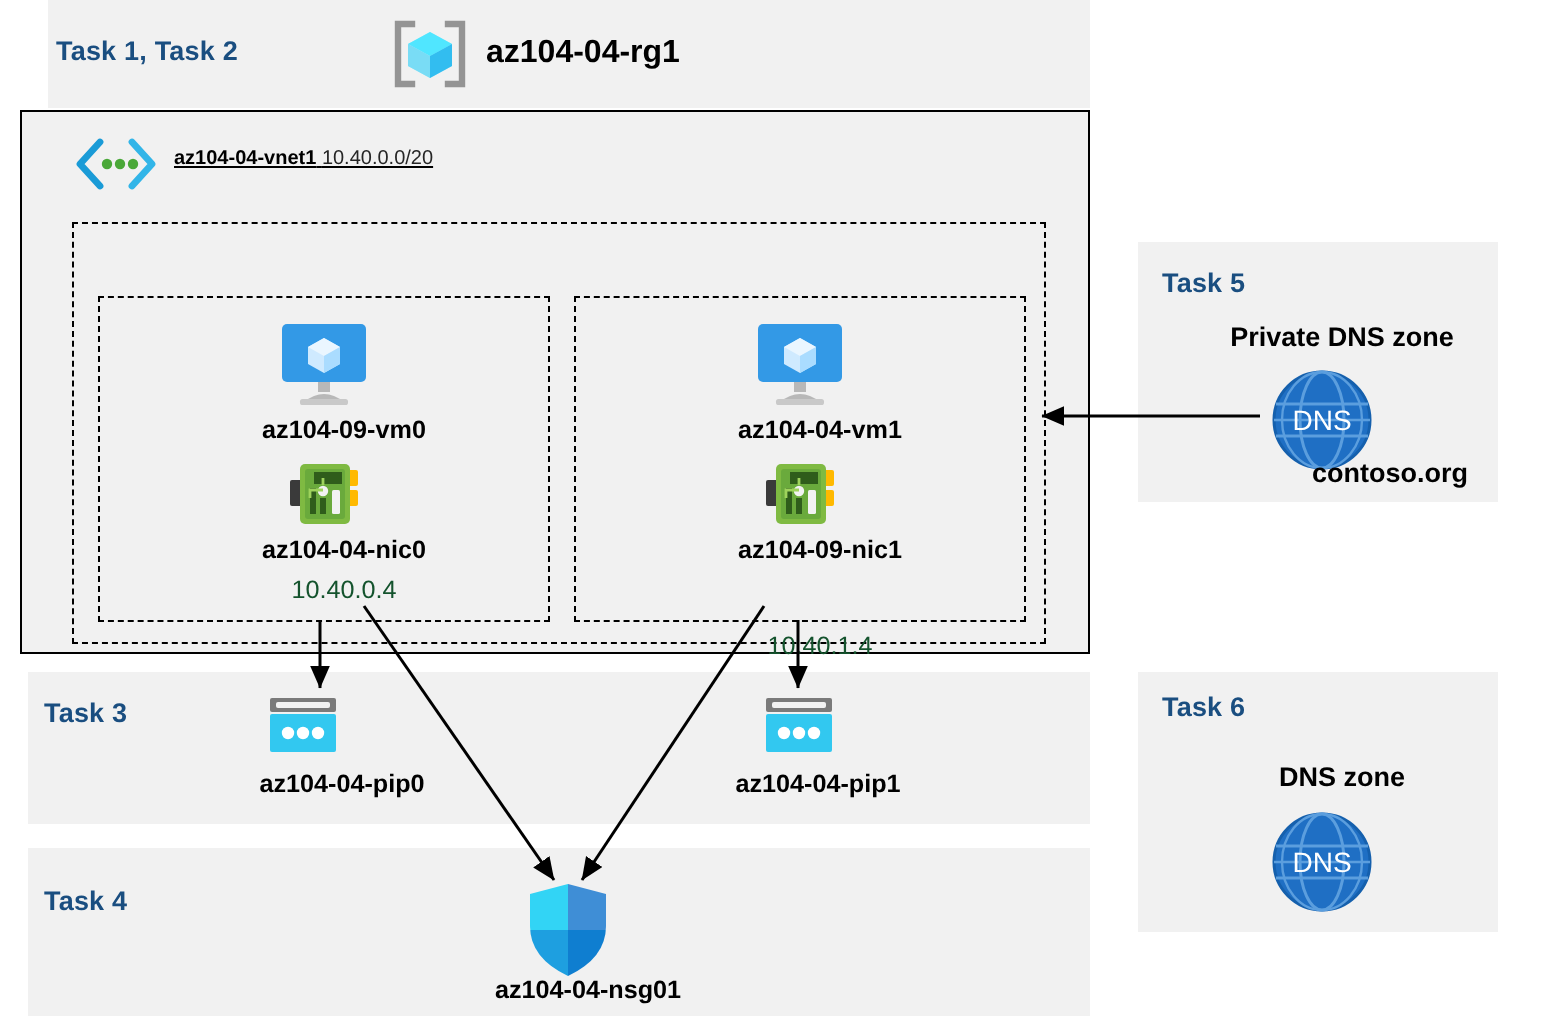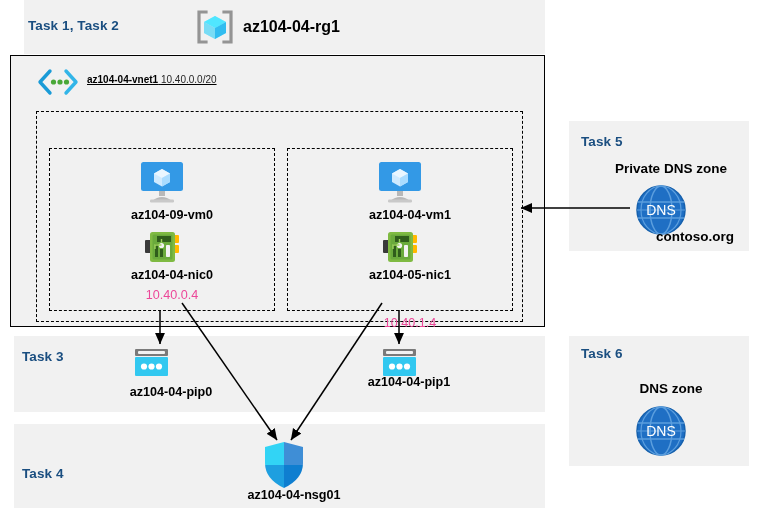--- a/index.html
+++ b/index.html
@@ -60,21 +60,21 @@
     font-size: 12.6px;
     font-weight: bold;
     color: #000000;
     white-space: nowrap;
     text-align: center;
   }
   .node-sub {
     position: absolute;
     font-size: 12.6px;
     font-weight: normal;
-    color: #ec4899;
+    color: #14532d;
     white-space: nowrap;
     text-align: left;
   }
   .hdr-name {
     position: absolute;
     font-size: 16px;
     font-weight: bold;
     color: #000000;
     white-space: nowrap;
   }
@@ -202,21 +202,21 @@
       <rect x="7.5" y="3.5" width="20" height="25" rx="1.5" fill="#6aaa3c"></rect>
       <rect x="12" y="5" width="14" height="6" fill="#2f5d1b"></rect>
       <rect x="10" y="13" width="3" height="13" fill="#2f5d1b"></rect>
       <rect x="15" y="18" width="3" height="8" fill="#2f5d1b"></rect>
       <rect x="21" y="14" width="4" height="12" rx="0.8" fill="#f2f2f2"></rect>
       <circle cx="16.5" cy="14.5" r="2.6" fill="#f2f2f2"></circle>
       <path d="M16.5 11.5 L16.5 8 M10 18 L10 14 L16.5 14" fill="none" stroke="#9ed35c" stroke-width="1.4"></path>
     </svg>
   </div>
 
-  <div class="node-label centered" style="left:400px; top:268px;">az104-05-nic1</div>
+  <div class="node-label centered" style="left:400px; top:268px;">az104-09-nic1</div>
   <div class="node-sub centered" style="left:400px; top:288px;margin-top:28px;">10.40.1.4</div>
 
   <div class="task-label" style="left:22px; top:349px;">Task 3</div>
 
   <div class="icon" style="left:133px; top:348px;">
     <svg width="37" height="30" viewBox="0 0 37 30">
       <rect x="2" y="1" width="33" height="7" rx="1" fill="#7a7a7a"></rect>
       <rect x="5" y="3" width="27" height="3" rx="1" fill="#f2f2f2"></rect>
       <rect x="2" y="9" width="33" height="19" rx="1" fill="#32c8f0"></rect>
       <circle cx="11" cy="18.5" r="3.1" fill="#ffffff"></circle>
@@ -231,23 +231,23 @@
     <svg width="37" height="30" viewBox="0 0 37 30">
       <rect x="2" y="1" width="33" height="7" rx="1" fill="#7a7a7a"></rect>
       <rect x="5" y="3" width="27" height="3" rx="1" fill="#f2f2f2"></rect>
       <rect x="2" y="9" width="33" height="19" rx="1" fill="#32c8f0"></rect>
       <circle cx="11" cy="18.5" r="3.1" fill="#ffffff"></circle>
       <circle cx="18.5" cy="18.5" r="3.1" fill="#ffffff"></circle>
       <circle cx="26" cy="18.5" r="3.1" fill="#ffffff"></circle>
     </svg>
   </div>
 
-  <div class="node-label centered" style="left:399px; top:375px;">az104-04-pip1</div>
-
-  <div class="task-label" style="left:22px; top:443px;margin-top:23px;">Task 4</div>
+  <div class="node-label centered" style="left:399px; top:385px;">az104-04-pip1</div>
+
+  <div class="task-label" style="left:22px; top:443px;">Task 4</div>
 
   <div class="icon" style="left:263px; top:441px;">
     <svg width="42" height="48" viewBox="0 0 42 48">
       <defs>
         <clipPath id="shieldClip">
           <path d="M21 1 L40 6 L40 22 Q40 38 21 47 Q2 38 2 22 L2 6 Z"></path>
         </clipPath>
       </defs>
       <g clip-path="url(#shieldClip)">
         <rect x="0" y="0" width="21" height="24" fill="#32d4f5"></rect>

